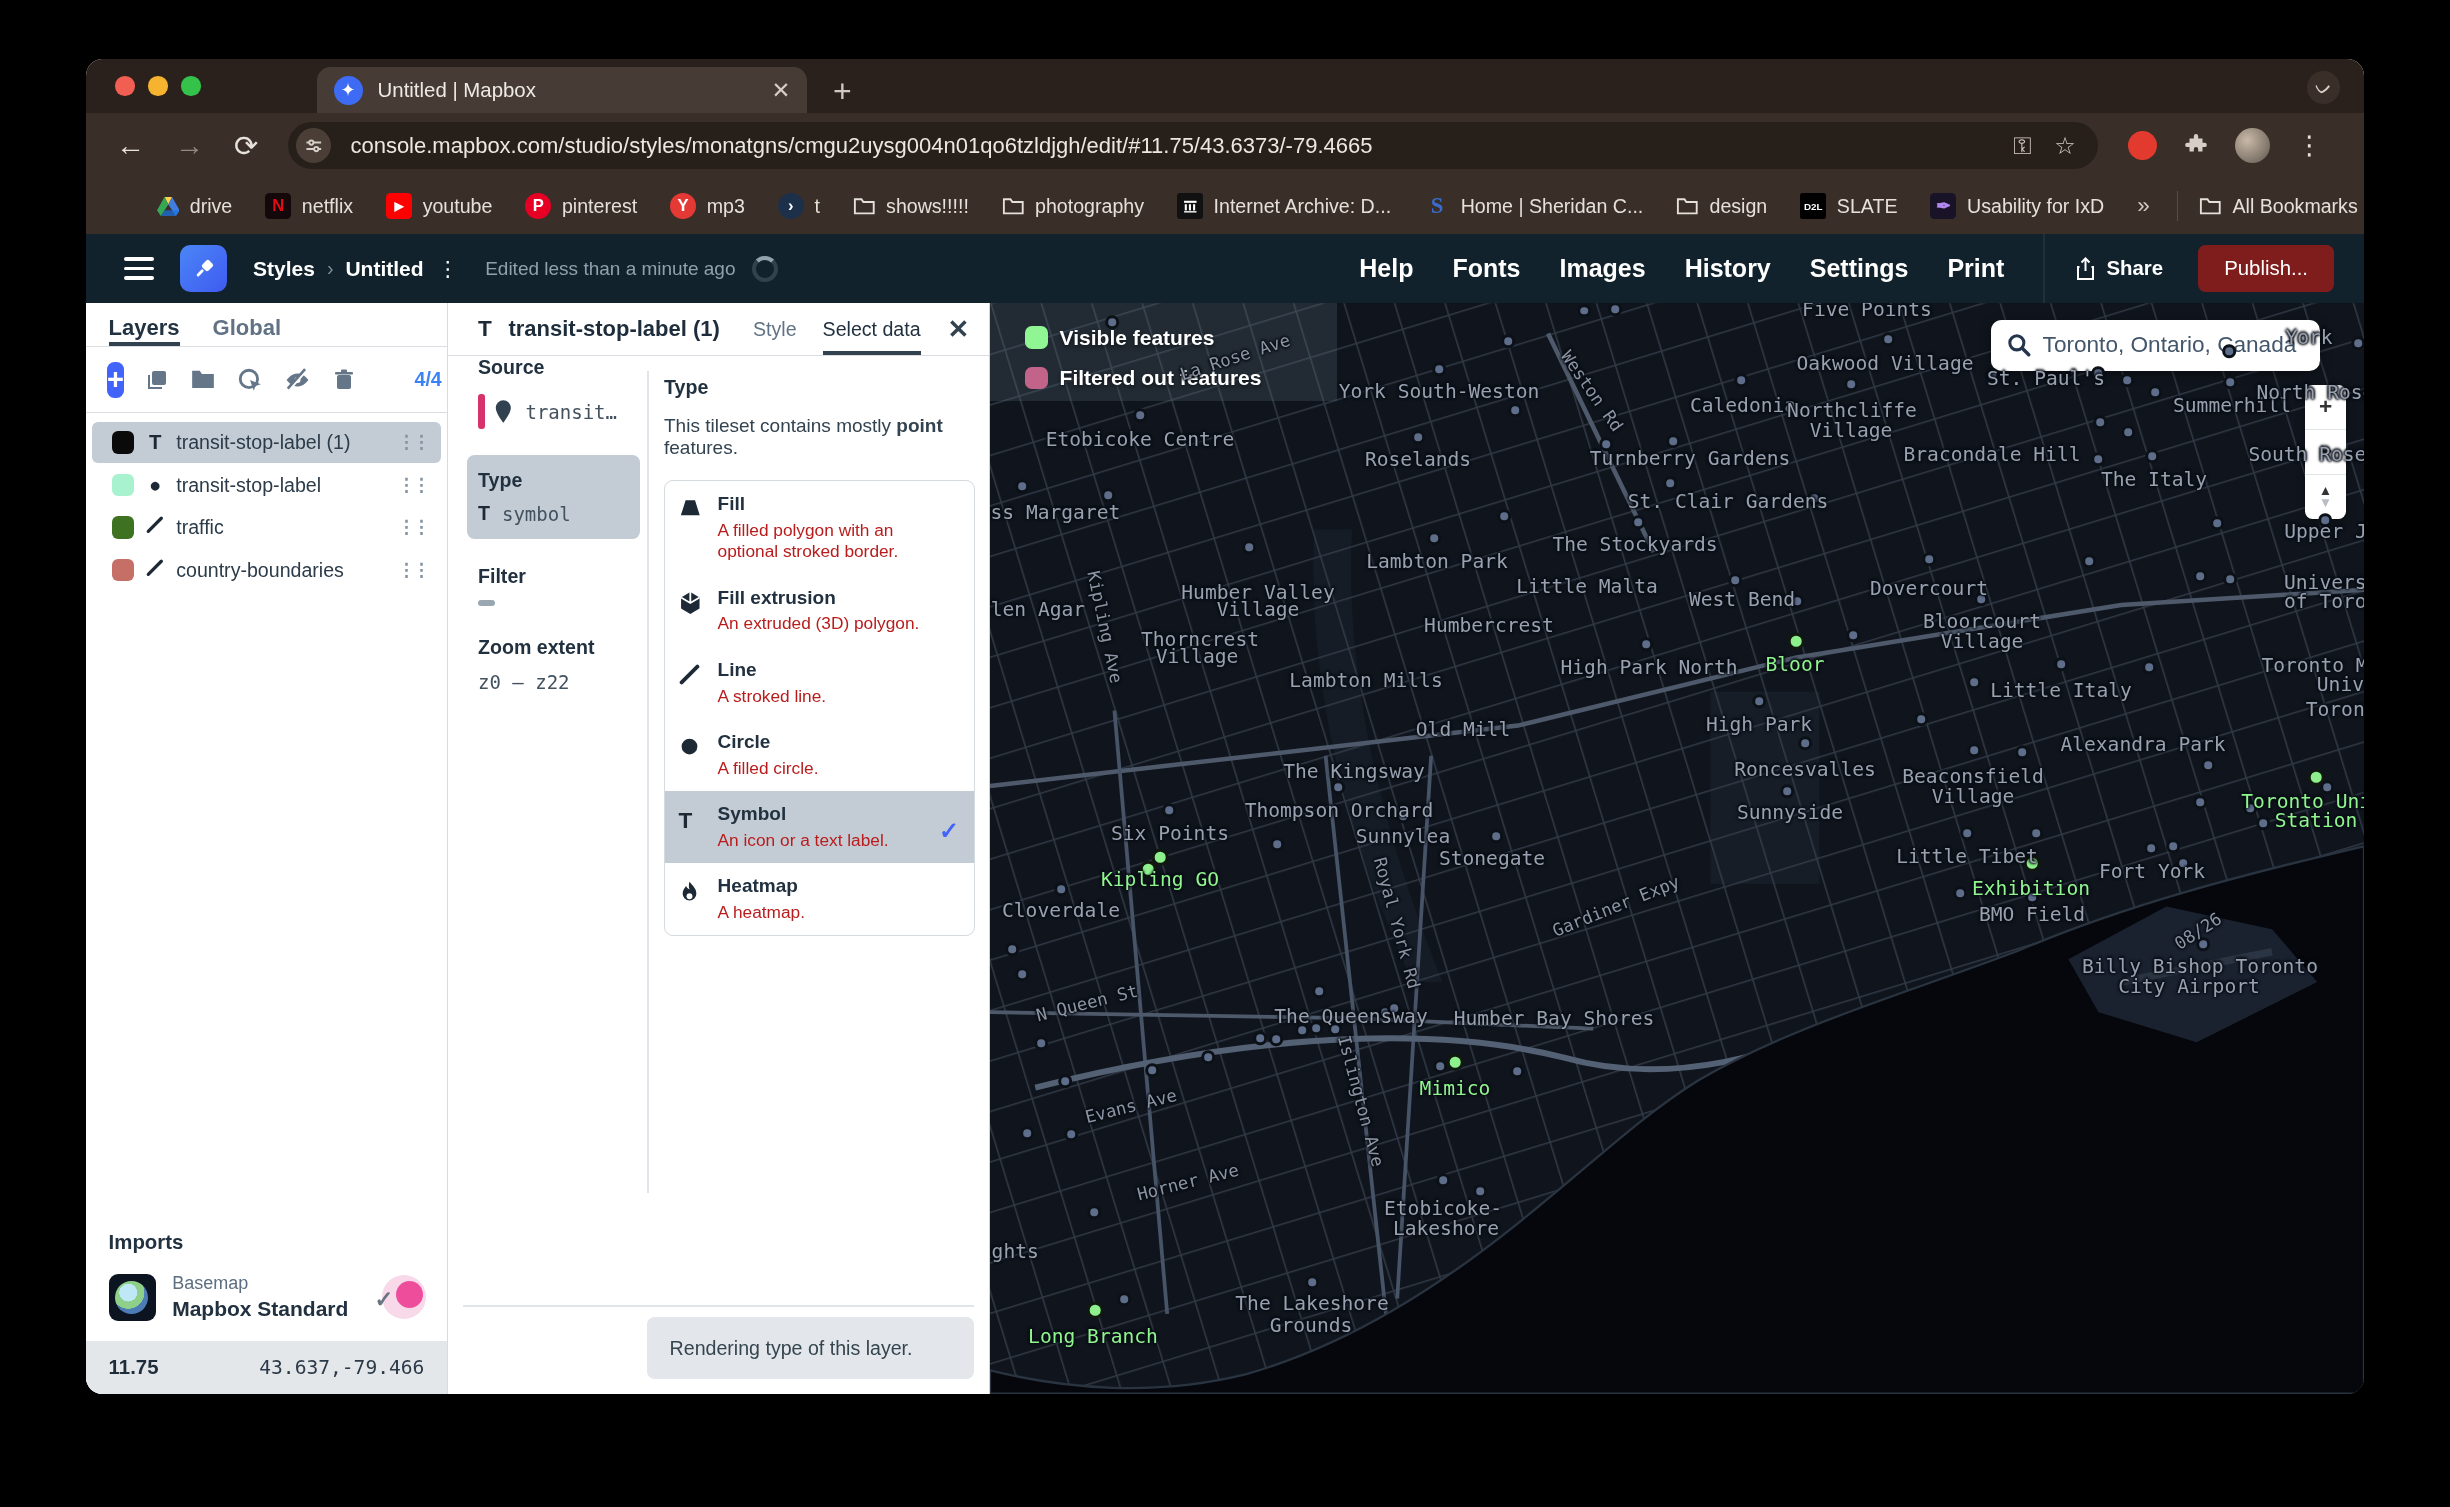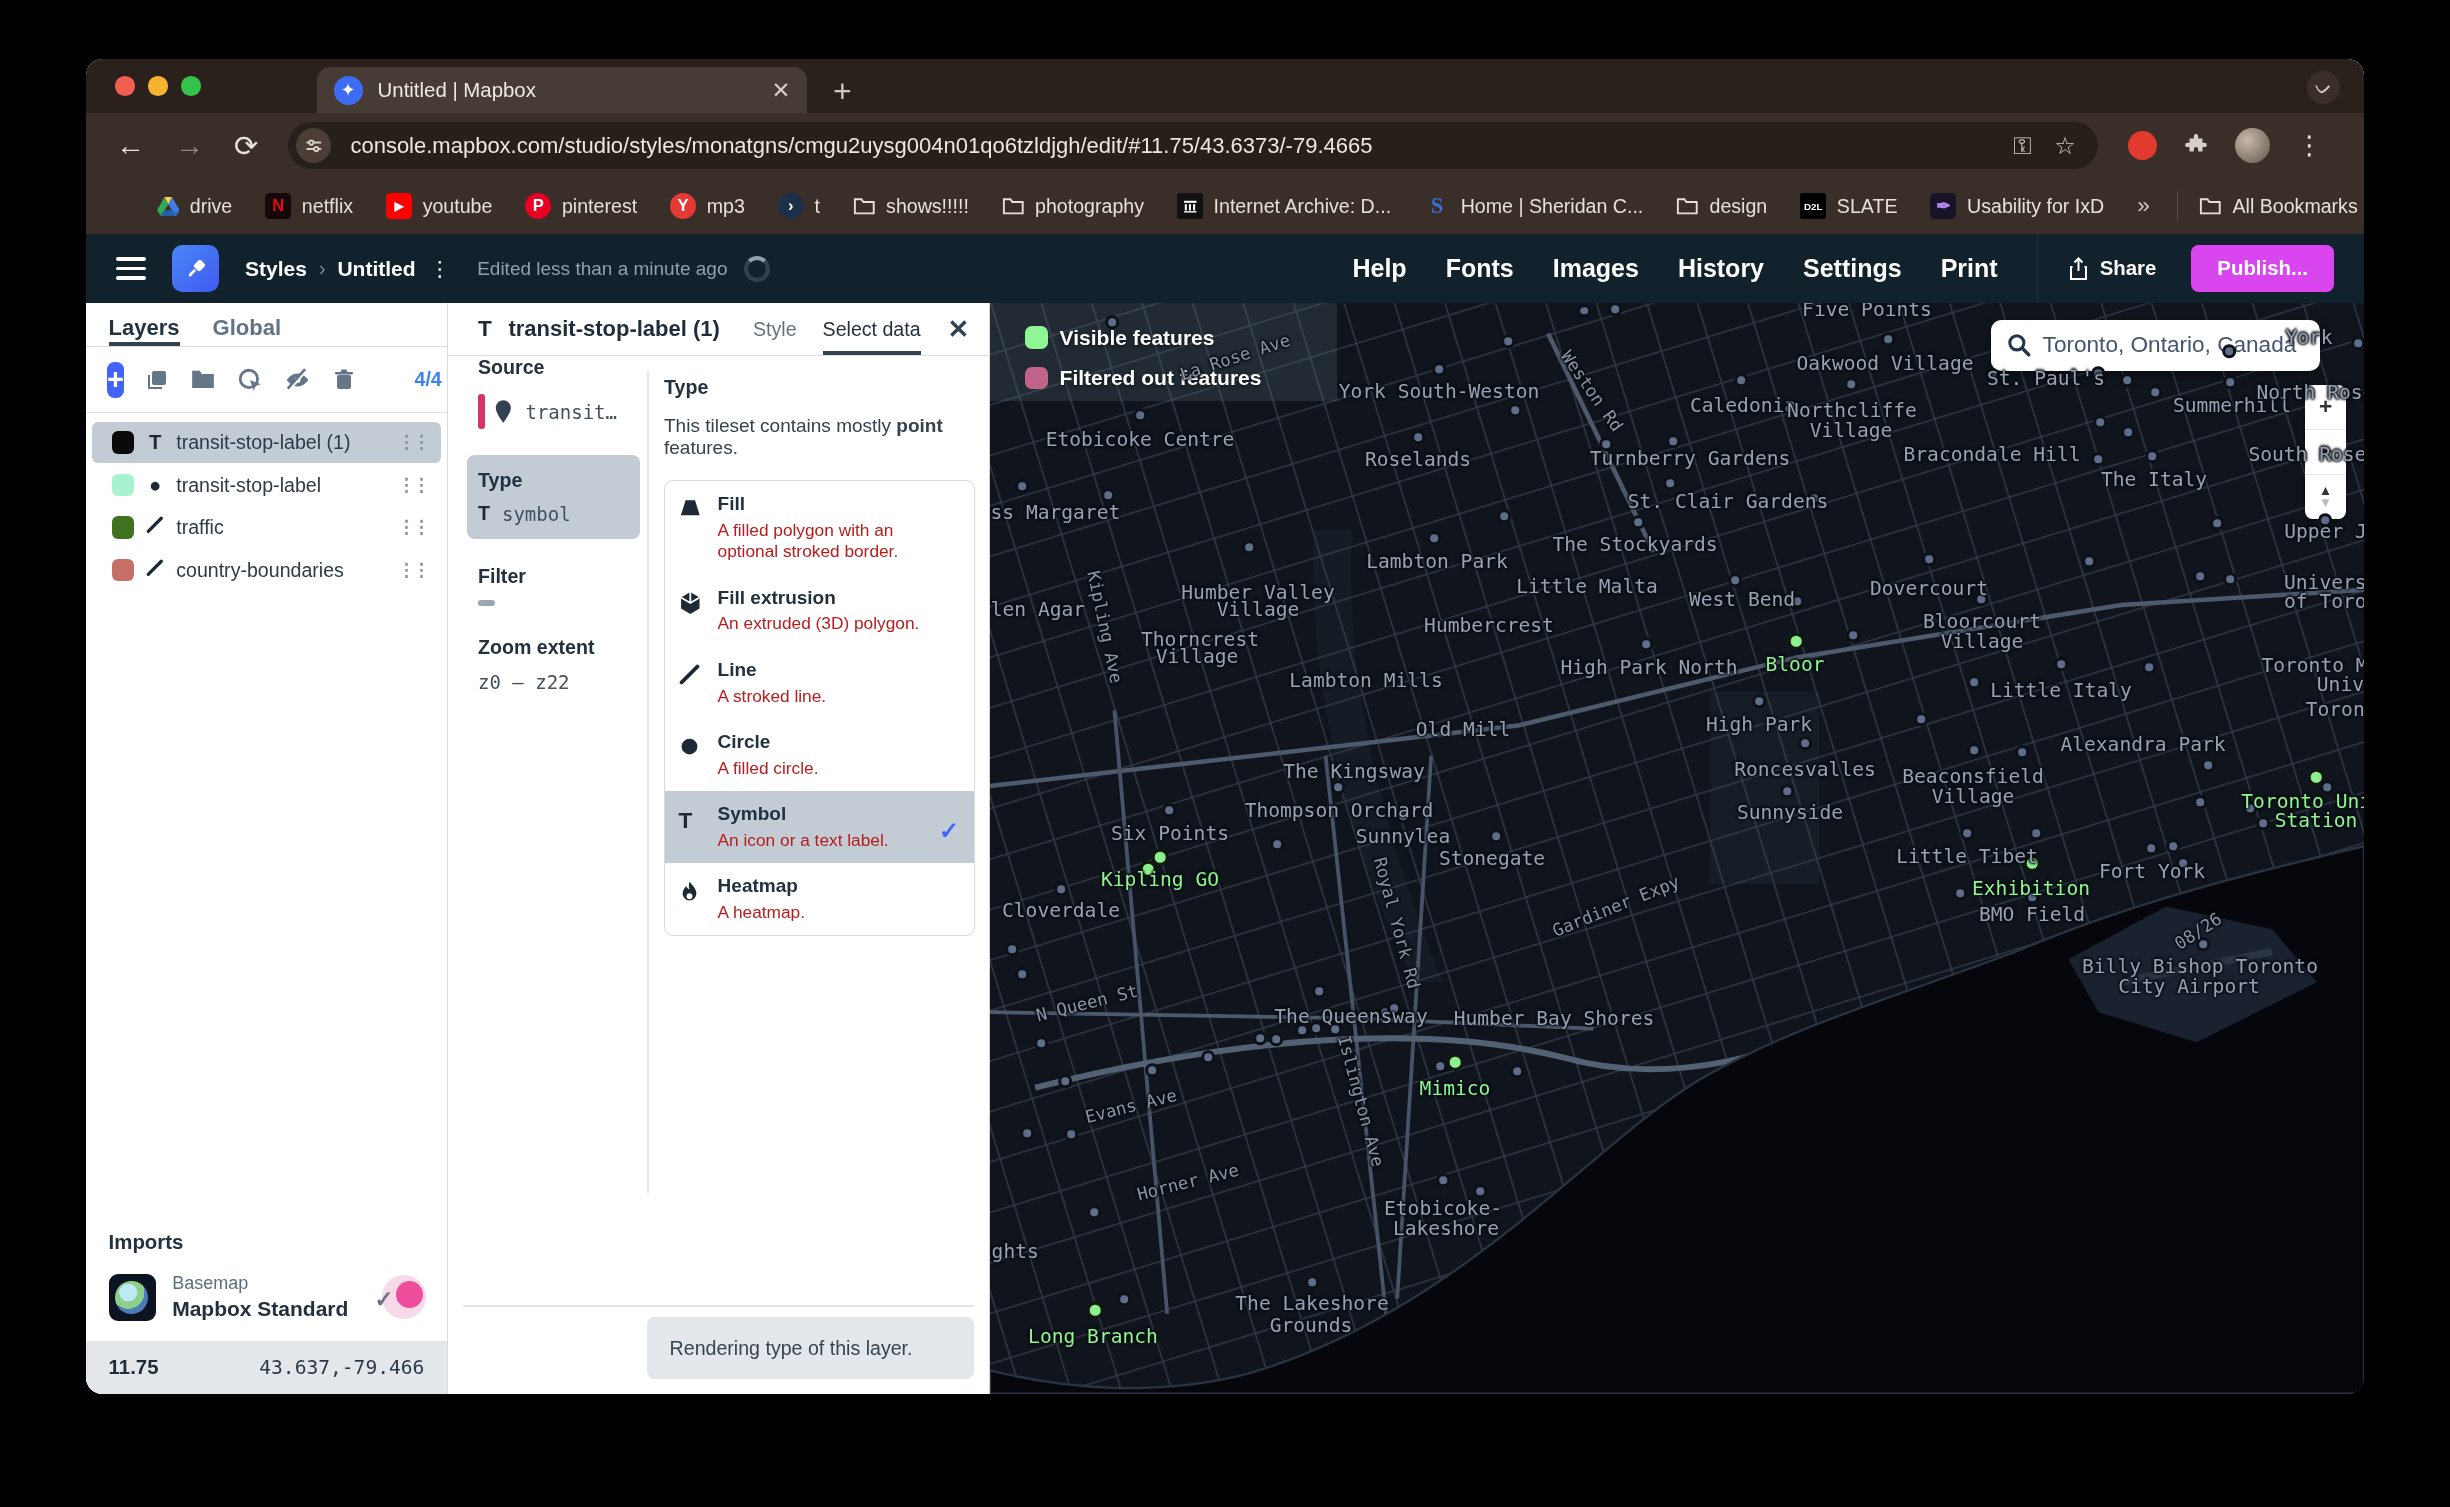--- a/index.html
+++ b/index.html
@@ -49,37 +49,37 @@
   .bm { display:flex; align-items:center; gap:10.6px; margin-right:33px; white-space:nowrap; }
   .bmico { width:26px; height:26px; border-radius:4.5px; display:flex; align-items:center;
            justify-content:center; font-size:16.6px; font-weight:bold; flex:0 0 auto; }
   .appsgrid { margin:0 19.6px 0 30px; }
   .bmsep { width:1.5px; height:30px; background:#5a4d44; margin-right:21px; }
   .bm-right { margin-left:auto; display:flex; align-items:center; }
   .chev2 { color:#cfc7c0; font-size:22.6px; margin-right:27px; }
 
   
   .appbar { position:absolute; left:0; top:175px; width:100%; height:69px; background:#12222c;
-            display:flex; align-items:center; color:#fff; }
+            display:flex; align-items:center; color:#fff;padding-left:8px; }
   .hamb { width:30px; margin-left:30px; }
   .hamb div { height:3.8px; background:#fff; border-radius:2.3px; margin:6px 0; }
   .appicon { width:47px; height:47px; border-radius:10.6px; margin-left:26px;
              background:linear-gradient(135deg,#4a86f7,#3f5bf0);
              display:flex; align-items:center; justify-content:center; }
   .crumb { font-size:21px; font-weight:bold; margin-left:26px; }
   .crumbsep { color:#7d8f9b; font-size:19.6px; margin:0 12px; }
   .kebabsm { color:#fff; font-size:21px; margin-left:13.6px; letter-spacing:0; }
   .edited { color:#8fa1ad; font-size:19px; margin-left:27px; }
   .spinner { width:26px; height:26px; border-radius:50%; margin-left:16.6px;
              border:4.5px solid #32424d; border-top-color:#93a3ad; }
   .appmenu { margin-left:auto; display:flex; align-items:center; height:100%; }
   .menuitem { font-size:25px; font-weight:bold; margin-right:39px; }
   .vsep { width:1.5px; height:100%; background:#1d313c; margin-right:30px; }
   .sharebtn { display:flex; align-items:center; gap:10.6px; font-size:20.4px; font-weight:bold; margin-right:35px; }
-  .publish { background:#d946ef; color:#fff; font-size:20.4px; font-weight:bold; border:none;
+  .publish { background:#7f1d1d; color:#fff; font-size:20.4px; font-weight:normal; border:none;
              border-radius:7.5px; padding:12px 26px; margin-right:30px; }
 
   
   .content { position:absolute; left:0; top:244px; width:100%; height:1091px; display:flex; }
 
   
   .sidebar { position:relative; width:362px; height:100%; background:#fff;
              border-right:1.5px solid #d8dce0; flex:0 0 auto; }
   .sbtabs { display:flex; gap:33px; padding:12px 0 0 22.6px; border-bottom:1.5px solid #dadde1; height:44px; }
   .sbtab { font-size:22px; font-weight:bold; color:#607284; padding-bottom:9px; }

